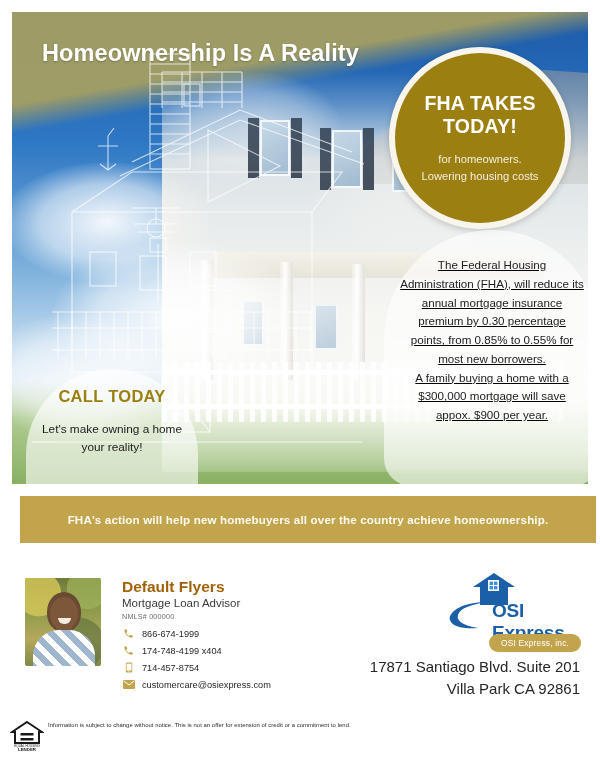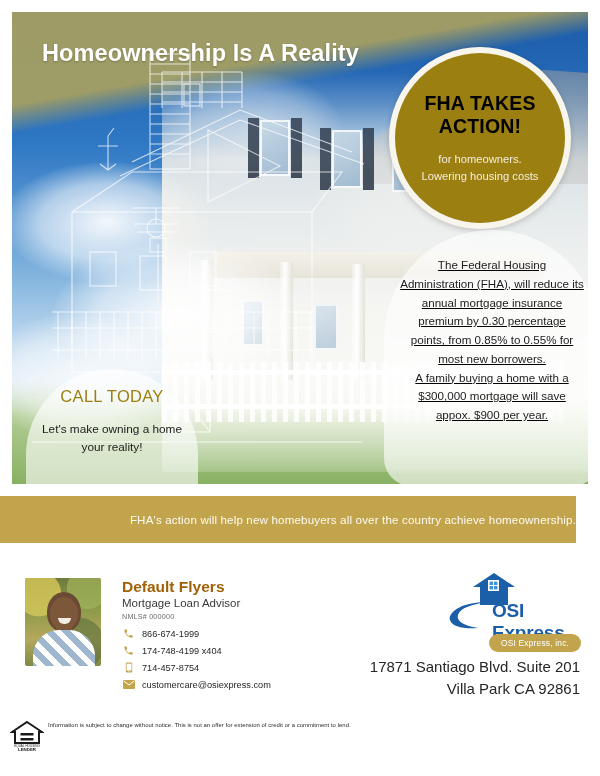--- a/index.html
+++ b/index.html
@@ -83,21 +83,21 @@
 
   
   .badge {
     position:absolute; left:377px; top:35px; width:182px; height:182px;
     border-radius:50%; background:#9c7f11;
     border: 6px solid rgba(255,255,255,0.92);
     box-shadow: 0 2px 6px rgba(0,0,0,.18);
     display:flex; flex-direction:column; align-items:center; justify-content:center;
     text-align:center; padding: 0 18px;
   }
-  .badge-title { color:#000000; font-size:19.5px; font-weight:700; line-height:1.16; letter-spacing:.2px; }
+  .badge-title { color:#ffffff; font-size:19.5px; font-weight:700; line-height:1.16; letter-spacing:.2px; }
   .badge-sub { color:#f4eedd; font-size:11.2px; line-height:1.45; margin-top:14px; }
 
   
   .panel-right {
     position:absolute; left:372px; top:218px; width:216px; height:256px;
     background: rgba(255,255,255,0.60);
     border-radius: 110px 110px 28px 28px;
     backdrop-filter: blur(2px);
     padding: 26px 16px 10px;
     text-align:center;
@@ -108,29 +108,29 @@
 
   
   .panel-left {
     position:absolute; left:14px; top:357px; width:172px; height:127px;
     background: rgba(255,255,255,0.62);
     border-radius: 90px 90px 4px 4px;
     padding: 18px 12px 0;
     text-align:center;
   }
   .call-today {
-    color:#9c7f11; font-size:16.5px; font-weight:400; letter-spacing:.3px;
+    color:#9c7f11; font-size:16.5px; font-weight:700; letter-spacing:.3px;
   }
   .call-body { margin-top:14px; color:#1c1c1c; font-size:11.8px; line-height:1.55; }
 
   
   .banner {
-    position:absolute; left:0; top:496px; width:576px; height:47px;
+    position:absolute; left:20px; top:496px; width:576px; height:47px;
     background:#c2a44c;
-    display:flex; align-items:center; justify-content:flex-end;
+    display:flex; align-items:center; justify-content:center;font-weight:bold;
   }
   .banner span { color:#fdfaf2; font-size:11.6px; letter-spacing:.15px; }
 
   
   .footer { position:absolute; left:0; top:560px; width:600px; height:140px; }
 
   .avatar {
     position:absolute; left:25px; top:18px; width:76px; height:88px;
     overflow:hidden; border-radius:2px;
     background: linear-gradient(to bottom, #6f7a3b 0%, #8c9a4a 35%, #b5a85c 70%, #7d8a46 100%);
@@ -262,21 +262,21 @@
 
         <path d="M20 430 H350"></path>
       </g>
     </svg>
 
     <div class="hero-title">Homeownership Is A Reality</div>
 
     <div class="badge">
       <div class="badge-title">
         <div>FHA TAKES</div>
-        <div>ACTION!</div>
+        <div>TODAY!</div>
       </div>
       <div class="badge-sub">
         <div>for homeowners.</div>
         <div>Lowering housing costs</div>
       </div>
     </div>
 
     <div class="panel-right">
       <p>The Federal Housing Administration (FHA), will reduce its annual mortgage insurance premium by 0.30 percentage points, from 0.85% to 0.55% for most new borrowers.</p>
       <p>A family buying a home with a $300,000 mortgage will save appox. $900 per year.</p>

